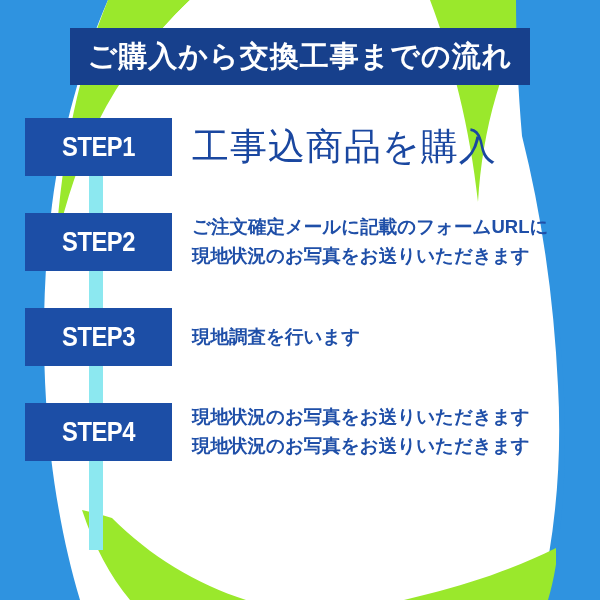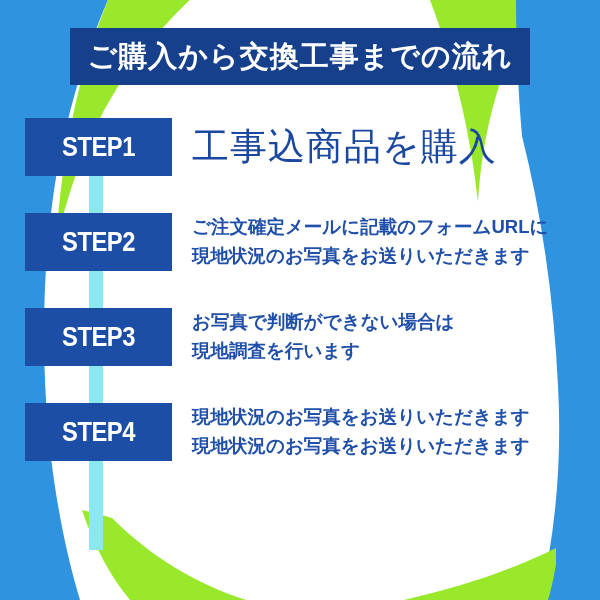--- a/index.html
+++ b/index.html
@@ -169,21 +169,20 @@
         <div class="step-line">ご注文確定メールに記載のフォームURLに</div>
         <div class="step-line">現地状況のお写真をお送りいただきます</div>
       </div>
     </div>
 
     <div class="step-row">
       <div class="step-badge">
         <span class="badge-label">STEP3</span>
       </div>
       <div class="step-body">
-        <div class="step-line">お写真で判断ができない場合は</div>
         <div class="step-line">現地調査を行います</div>
       </div>
     </div>
 
     <div class="step-row">
       <div class="step-badge">
         <span class="badge-label">STEP4</span>
       </div>
       <div class="step-body">
         <div class="step-line">現地状況のお写真をお送りいただきます</div>

